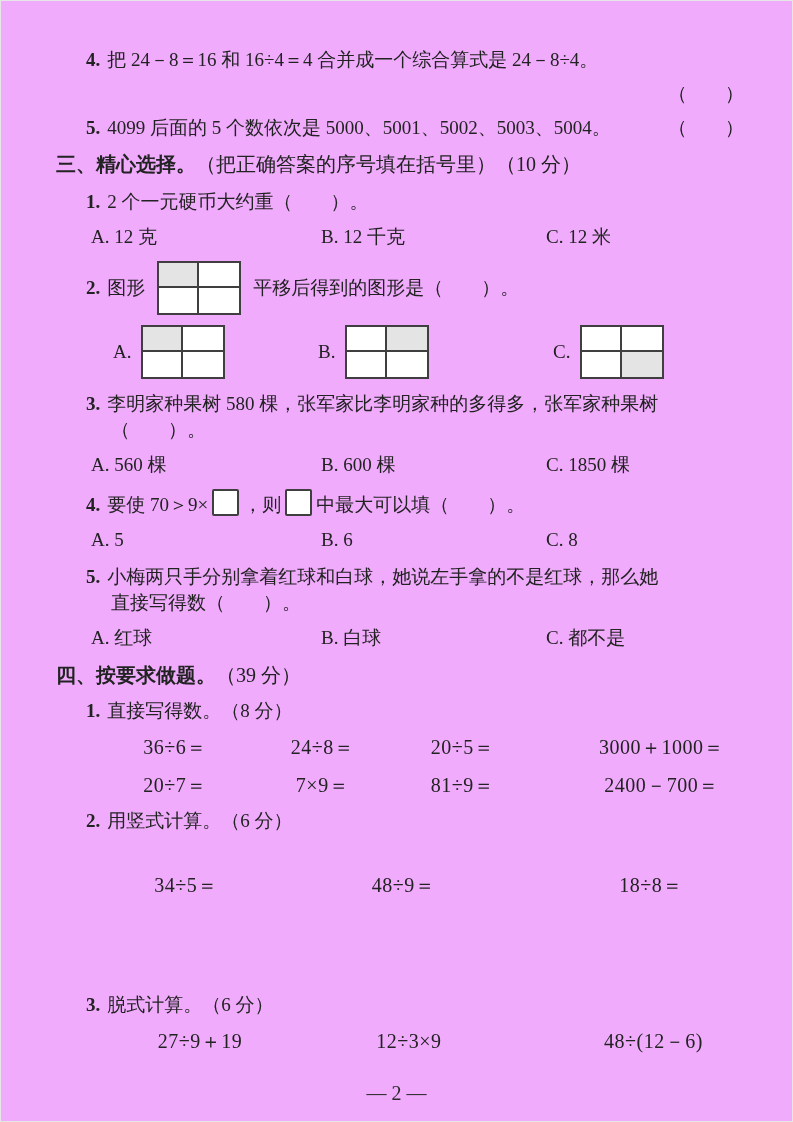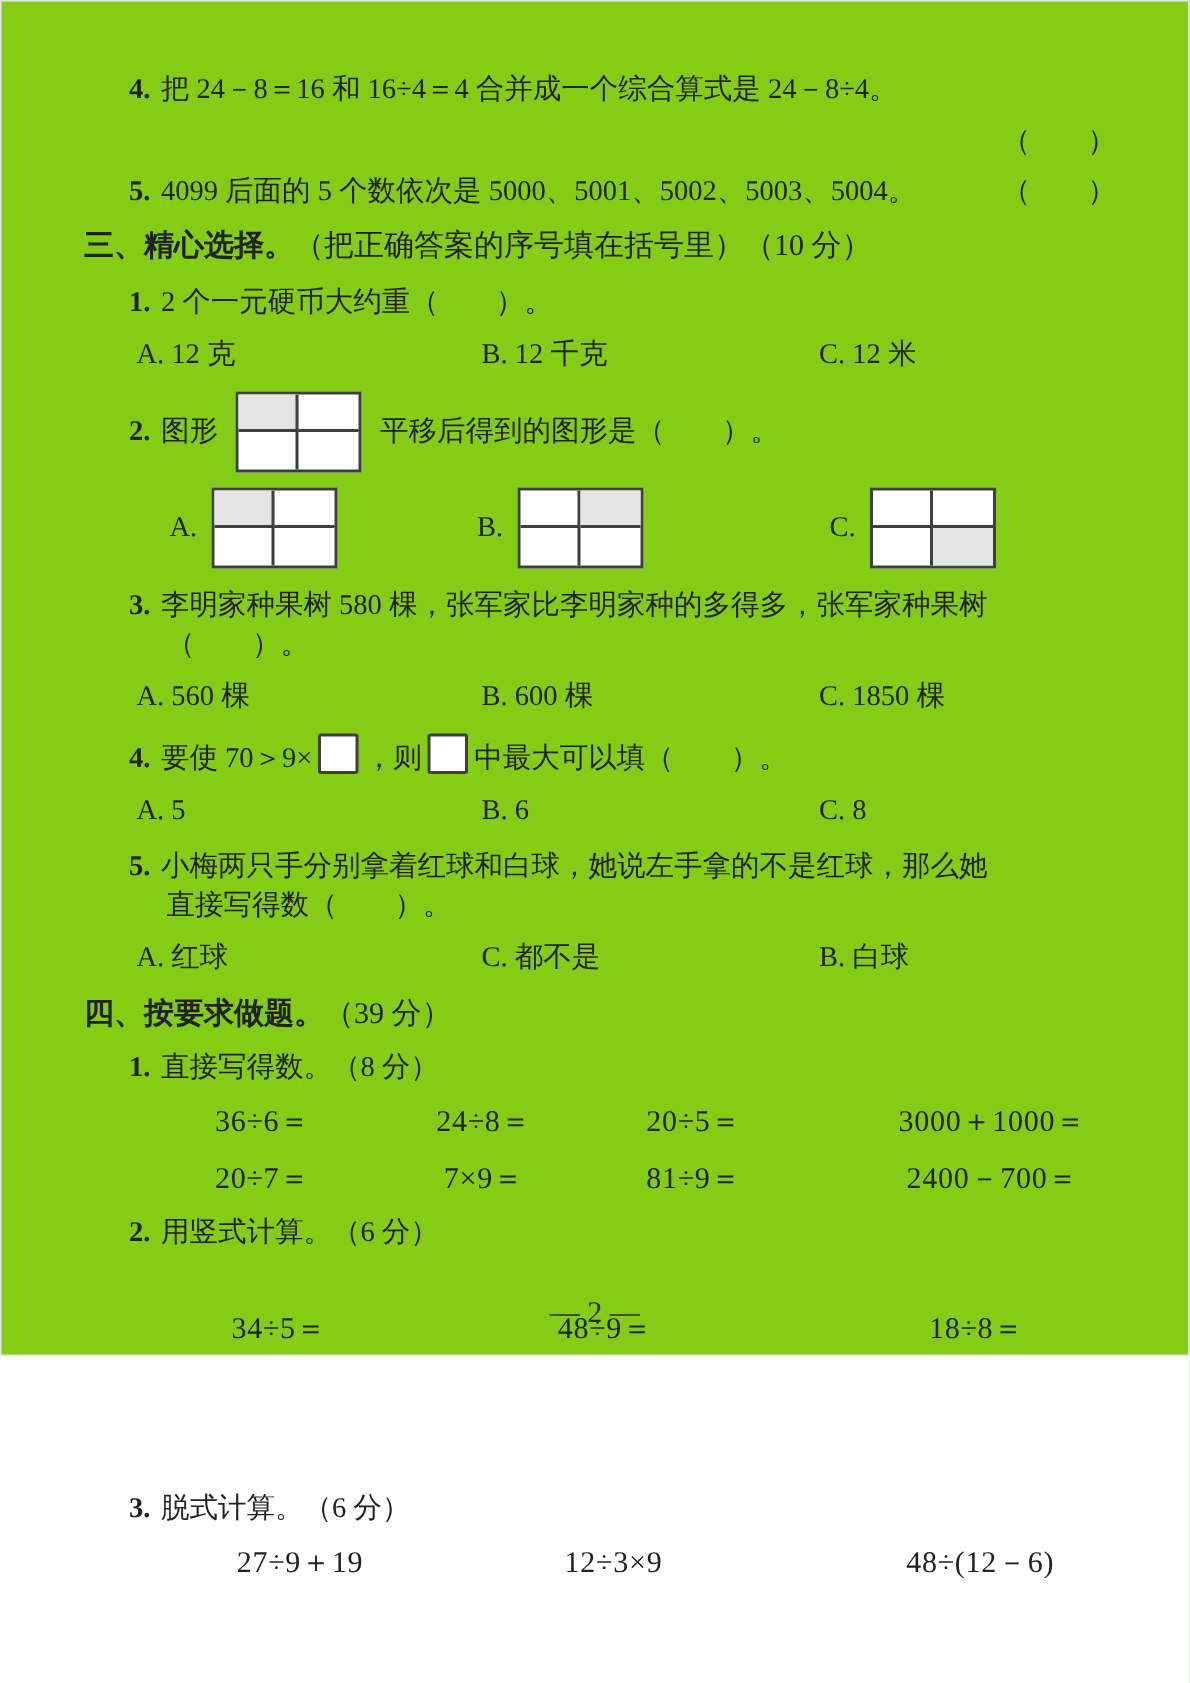--- a/index.html
+++ b/index.html
@@ -2,22 +2,22 @@
 <html><head>
 <meta charset="utf-8">
 <style>
   html,body { margin:0; padding:0; background:#ffffff; }
   body {
     width:793px; height:1122px;
     font-family:"Liberation Serif","DejaVu Serif",serif;
     color:#222; overflow:hidden;
   }
   .paper {
-    position:relative; width:793px; height:904px;
-    background:#84cc16; box-sizing:border-box;
+    position:relative; width:793px; height:1122px;
+    background:#f0abfc; box-sizing:border-box;
     border:1px solid #e6e6e6;
   }
   .line { font-size:19px; line-height:26px; }
   .bnum { font-weight:700; margin-right:7px; }
   .q { padding-left:85px; }
   .q2indent { padding-left:110px; }
 
   
   .j4 { margin-top:46px; }
   .j4-blank { text-align:right; padding-right:48px; margin-top:8px; font-size:19px; }
@@ -157,22 +157,22 @@
     <span>B. 6</span>
     <span>C. 8</span>
   </div>
 
   <div class="line q mt10">
     <span class="bnum">5.</span><span>小梅两只手分别拿着红球和白球，她说左手拿的不是红球，那么她</span>
   </div>
   <div class="line q2indent">直接写得数（　　）。</div>
   <div class="opts3">
     <span>A. 红球</span>
+    <span>B. 白球</span>
     <span>C. 都不是</span>
-    <span>B. 白球</span>
   </div>
 
   <div class="sec-head">
     <span class="t">四、按要求做题。</span><span>（39 分）</span>
   </div>
 
   <div class="line q mt8">
     <span class="bnum">1.</span><span>直接写得数。（8 分）</span>
   </div>
   <div class="eq eqrow1 mt8">

